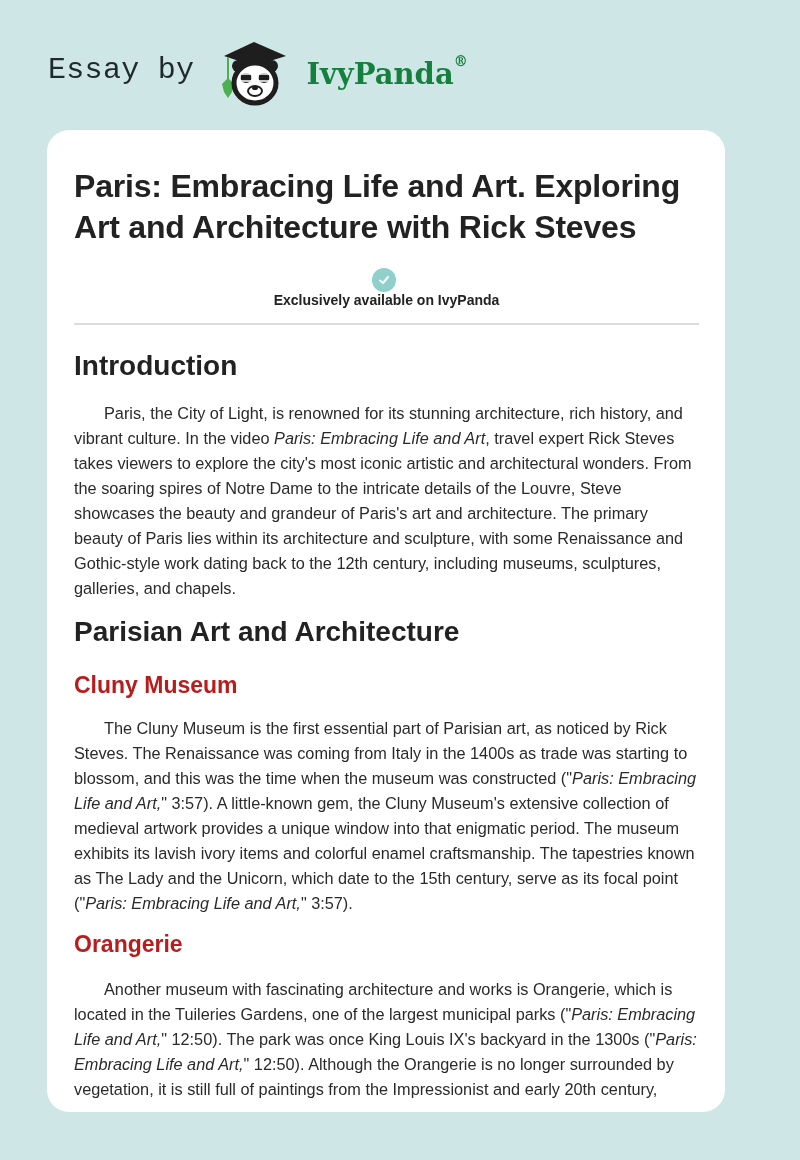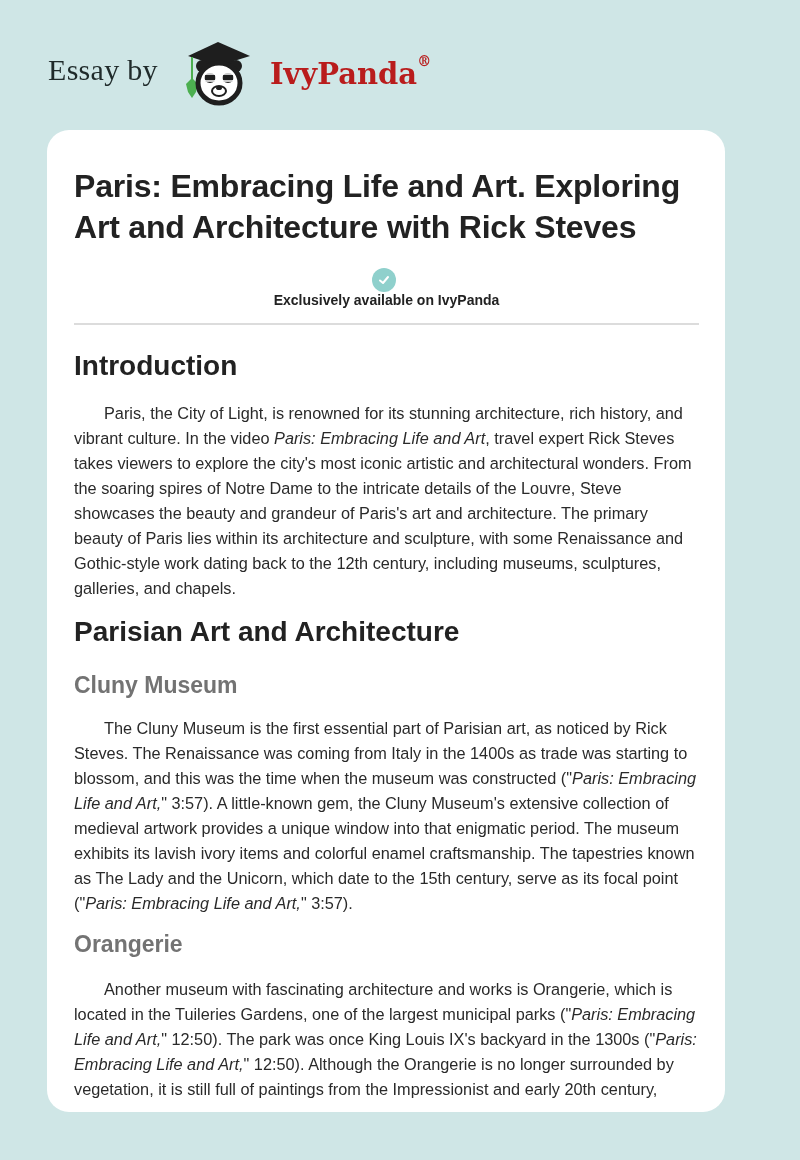--- a/index.html
+++ b/index.html
@@ -8,28 +8,28 @@
     background:#cfe6e6;
     font-family:"Liberation Sans", sans-serif;
     color:#222;
     position:relative;
   }
   .brand {
     position:absolute; left:48px; top:36px; height:72px;
     display:flex; align-items:center;
   }
   .brand-essay {
-    font-family:Liberation Serif, serif;
+    font-family:Liberation Mono, monospace;
     font-size:30px; color:#1f2a2a; letter-spacing:0.3px;
     margin-right:18px; margin-top:-4px;
   }
   .brand-logo { width:84px; height:72px; margin-right:10px; }
   .brand-name {
     font-family:"DejaVu Serif", serif; font-weight:bold;
-    font-size:29px; color:#b91c1c; margin-top:4px;
+    font-size:29px; color:#15803d; margin-top:4px;
   }
   .brand-name sup { font-size:14px; font-weight:bold; vertical-align:top; position:relative; top:-4px; }
   .card {
     position:absolute; left:47px; top:130px; width:678px; height:982px;
     background:#ffffff; border-radius:22px; overflow:hidden;
   }
   .inner { padding:0 26px 0 27px; }
   h1 {
     margin:0; padding-top:36px;
     font-size:32px; line-height:41px; font-weight:bold; color:#222;
@@ -38,21 +38,21 @@
   .badge {
     display:flex; align-items:center; margin-top:20px;
     font-size:14px; font-weight:bold; color:#222;flex-direction:column;
   }
   .badge-icon {
     width:24px; height:24px; border-radius:50%; background:#8fd0cc;
     display:flex; align-items:center; justify-content:center; margin-right:6px;
   }
   .divider { height:2px; background:#dcdcdc; margin-top:15px; }
   h2 { margin:0; font-size:28px; font-weight:bold; color:#222; line-height:34px; }
-  h3 { margin:0; font-size:23px; font-weight:bold; color:#737373; line-height:28px; }
+  h3 { margin:0; font-size:23px; font-weight:bold; color:#b91c1c; line-height:28px; }
   p {
     margin:0; font-size:16.3px; line-height:25px; color:#2a2a2a;
     text-indent:30px;
   }
   em { font-style:italic;margin-top:32px; }
   .s-intro-h { margin-top:24px; }
   .s-intro-p { margin-top:18px; }
   .s-paa-h { margin-top:14px; }
   .s-cluny-h { margin-top:22px; }
   .s-cluny-p { margin-top:17px; }

